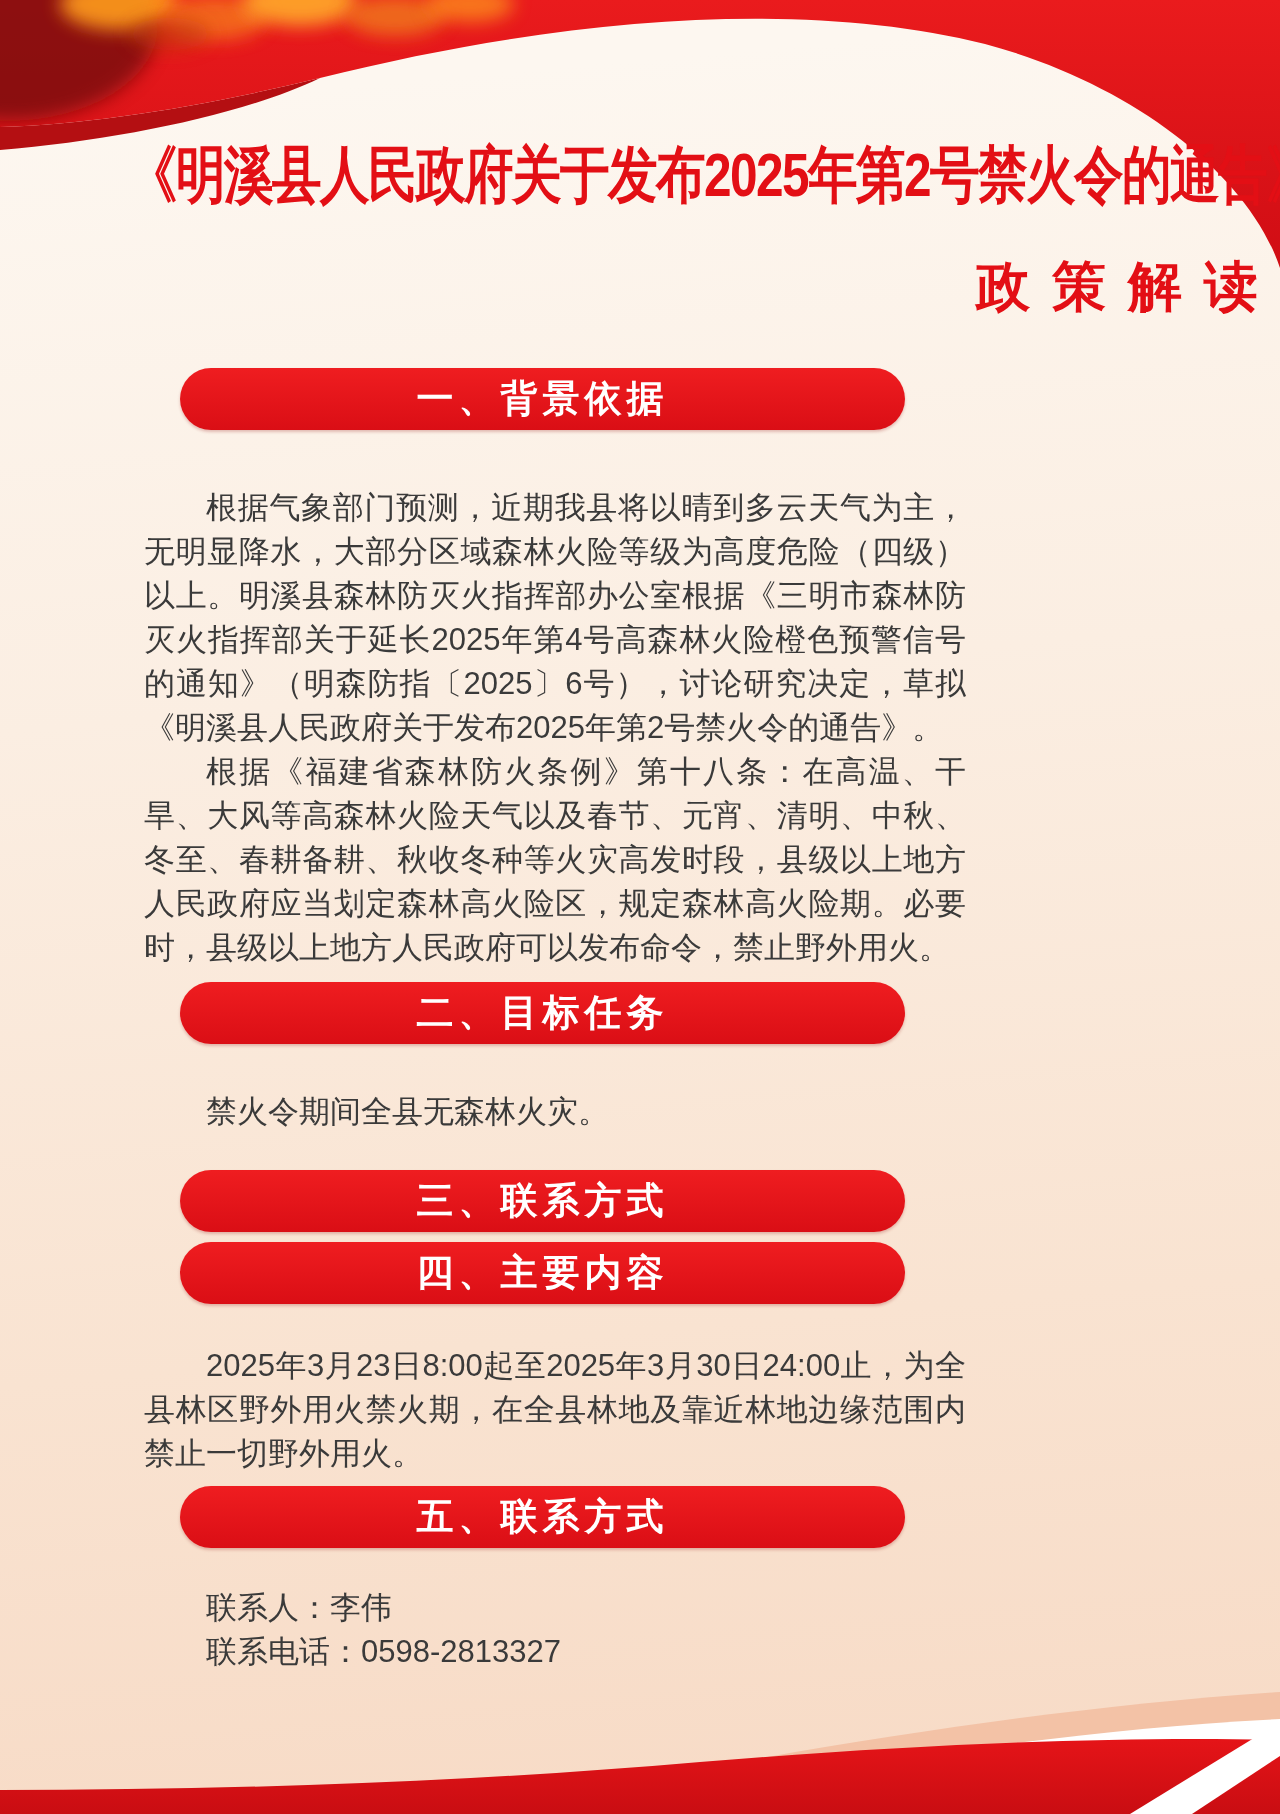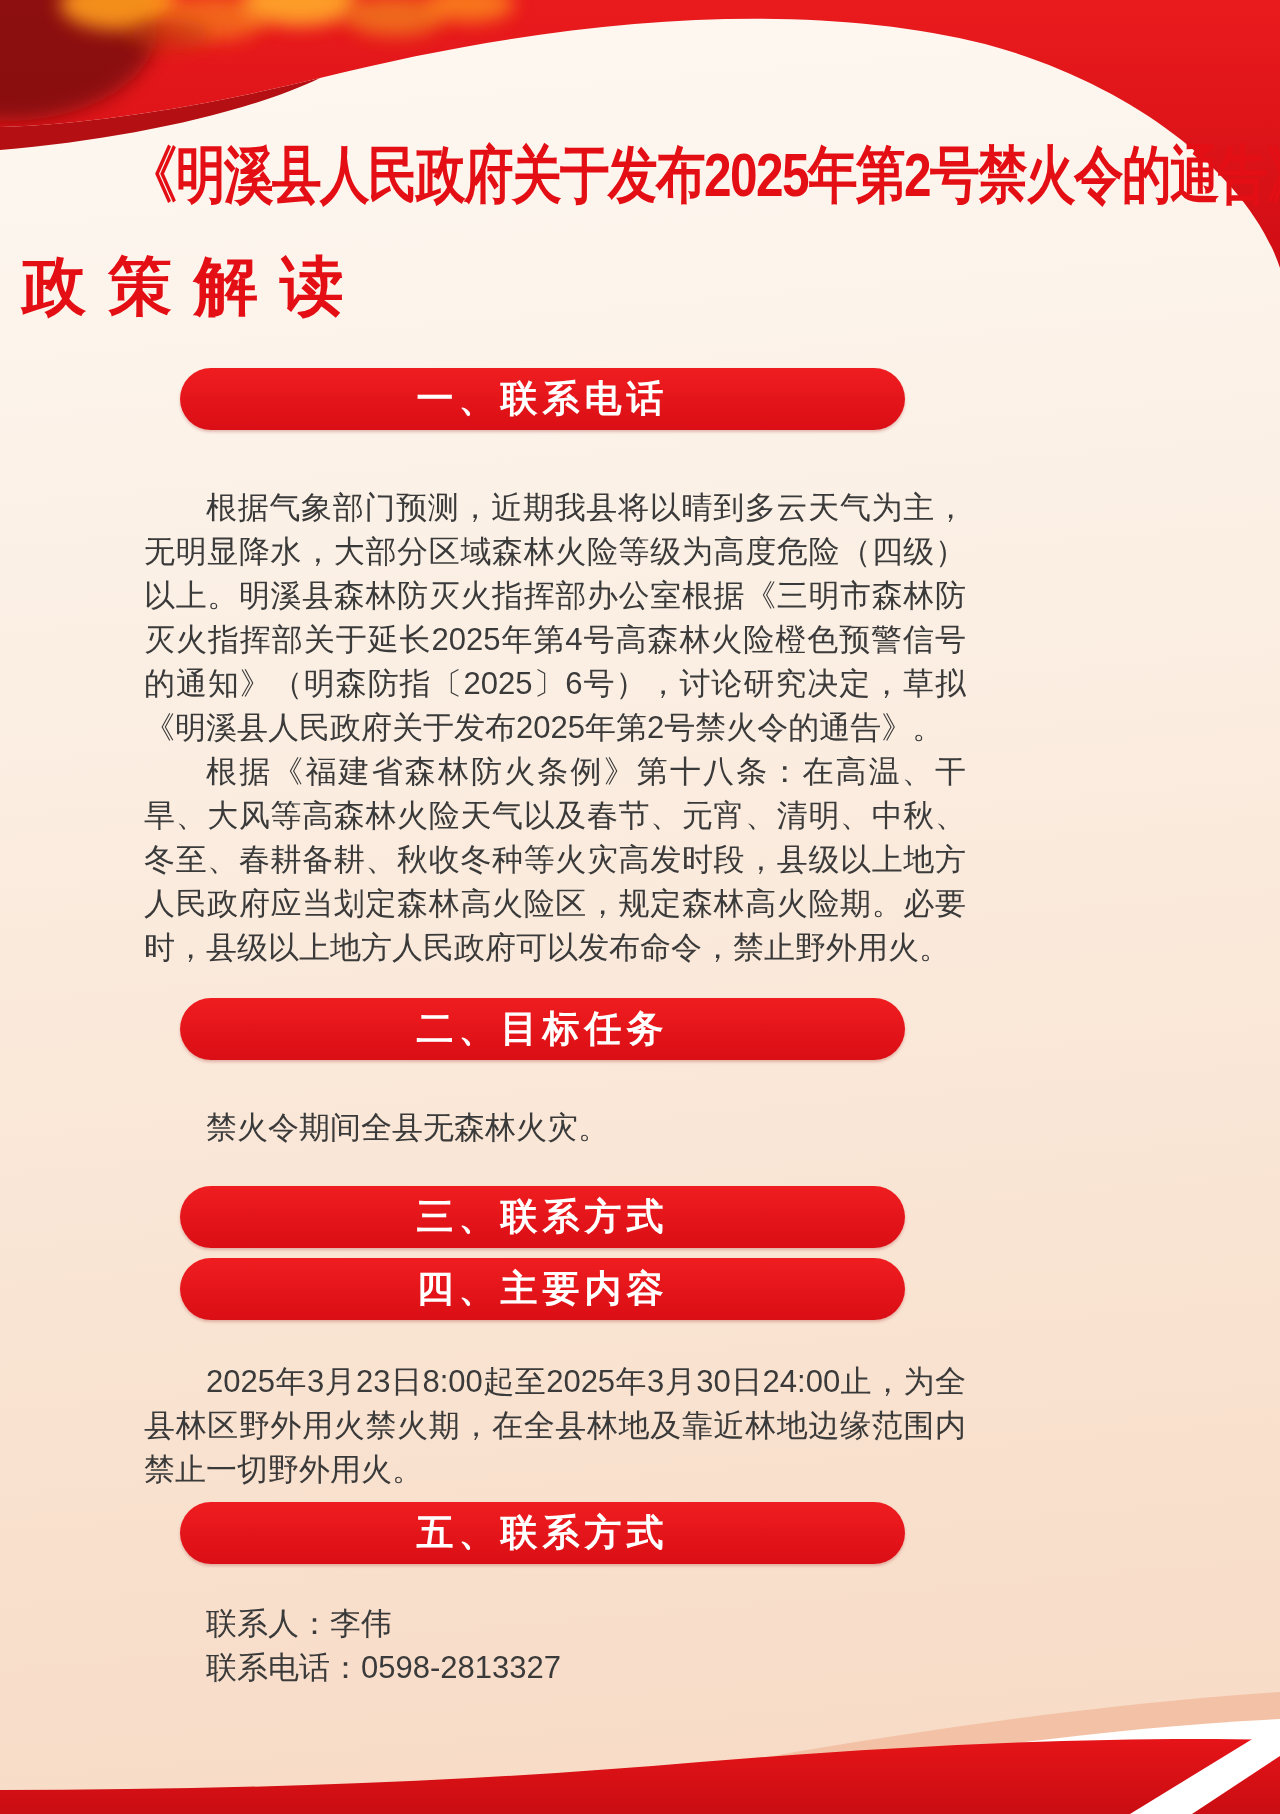--- a/index.html
+++ b/index.html
@@ -13,34 +13,34 @@
   .footer-deco{bottom:0;z-index:0;}
   .content{position:relative;z-index:1;}
 
   .title{
     padding-top:132px;text-align:center;white-space:nowrap;
     font-size:62px;line-height:86px;font-weight:900;color:#e30f15;
     transform:scaleX(0.80);transform-origin:50% 50%;
     letter-spacing:-2px;
   }
   .subtitle{
-    margin-top:36px;text-align:left;
-    font-size:64px;line-height:64px;font-weight:900;color:#e30f15;
+    margin-top:36px;text-align:right;
+    font-size:54px;line-height:64px;font-weight:900;color:#e30f15;
     letter-spacing:22px;text-indent:22px;
   }
 
   .banner{
     width:725px;height:62px;margin-left:180px;border-radius:34px;
     background:linear-gradient(180deg,#ef1d20 0%,#da0e15 100%);
     display:flex;align-items:center;justify-content:center;
     color:#ffffff;font-size:37px;font-weight:900;letter-spacing:5px;
     box-shadow:0 2px 3px rgba(150,20,20,0.25);
   }
   .b1{margin-top:50px;}
-  .b2{margin-top:28px;}
+  .b2{margin-top:12px;}
   .b3{margin-top:36px;}
   .b4{margin-top:10px;}
   .b5{margin-top:10px;}
 
   .section-body{
     width:822px;margin-left:144px;
     font-size:31px;line-height:44px;color:#3a3a3a;
     text-align:justify;
   }
   .section-body p{margin:0;text-indent:2em;}
@@ -90,21 +90,21 @@
   <path d="M1280 55 C1060 66 820 104 600 150 H1280 Z" fill="#ffffff"></path>
   <path d="M0 126 C230 126 470 118 700 98 C920 80 1120 72 1280 76 V150 H0 Z" fill="url(#fred)"></path>
   <path d="M1130 150 L1280 58 L1280 92 L1192 150 Z" fill="#ffffff"></path>
 </svg>
 
 <div class="content">
   <div class="title">《明溪县人民政府关于发布2025年第2号禁火令的通告》</div>
   <div class="subtitle">政策解读</div>
 
   <div class="banner b1">
-    <span>一、联系电话</span>
+    <span>一、背景依据</span>
   </div>
   <div class="section-body body1">
     <p>根据气象部门预测，近期我县将以晴到多云天气为主，无明显降水，大部分区域森林火险等级为高度危险（四级）以上。明溪县森林防灭火指挥部办公室根据《三明市森林防灭火指挥部关于延长2025年第4号高森林火险橙色预警信号的通知》（明森防指〔2025〕6号），讨论研究决定，草拟《明溪县人民政府关于发布2025年第2号禁火令的通告》。</p>
     <p>根据《福建省森林防火条例》第十八条：在高温、干旱、大风等高森林火险天气以及春节、元宵、清明、中秋、冬至、春耕备耕、秋收冬种等火灾高发时段，县级以上地方人民政府应当划定森林高火险区，规定森林高火险期。必要时，县级以上地方人民政府可以发布命令，禁止野外用火。</p>
   </div>
 
   <div class="banner b2">
     <span>二、目标任务</span>
   </div>
   <div class="section-body body2">

